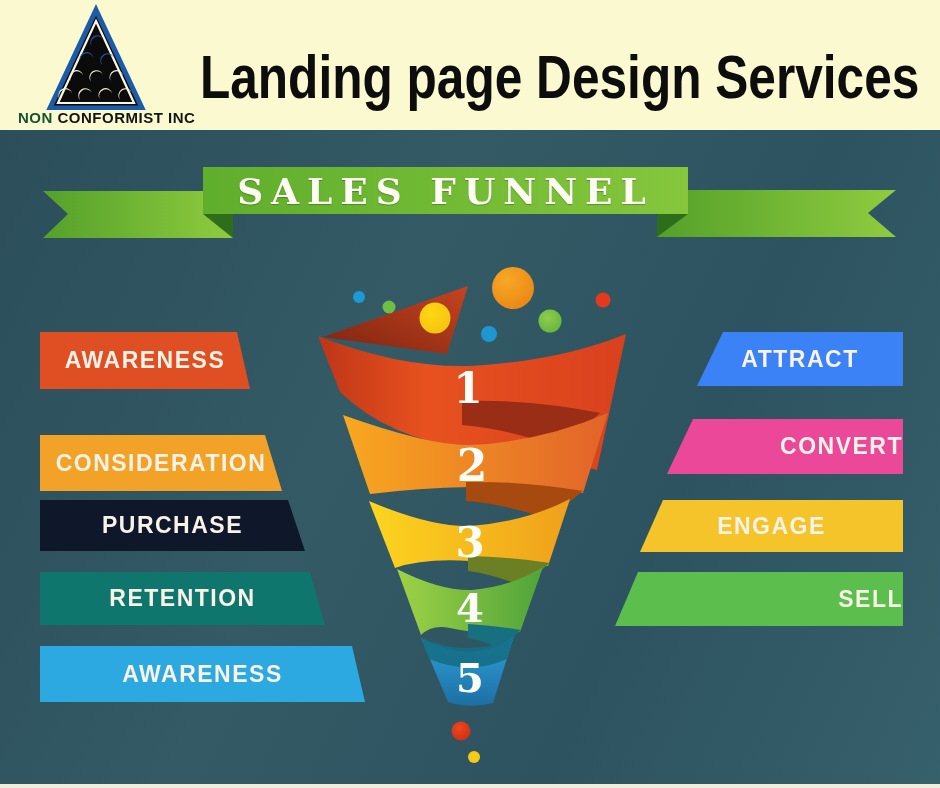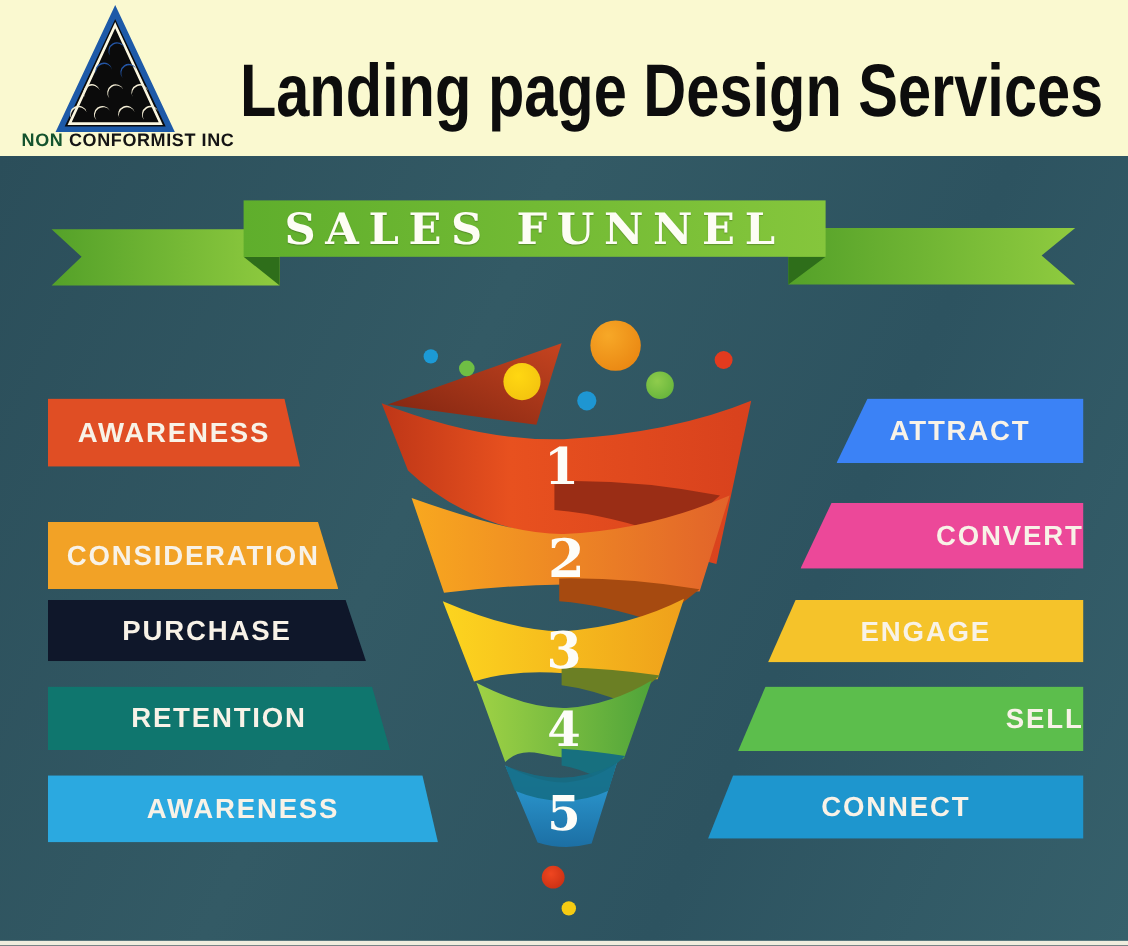--- a/index.html
+++ b/index.html
@@ -225,17 +225,14 @@
     </div>
   <div class="bar r2" style="background: #ec4899; justify-content: flex-end;">
       <span>CONVERT</span>
     </div>
   <div class="bar r3" style="background: rgb(245, 195, 42);">
       <span>ENGAGE</span>
     </div>
   <div class="bar r4" style="background: rgb(92, 190, 76); justify-content: flex-end;">
       <span>SELL</span>
     </div>
-  <div class="bar r5" style="background: rgb(30, 150, 206);">
-      <span>CONNECT</span>
-    </div>
 
 </div>
 
 </body></html>

